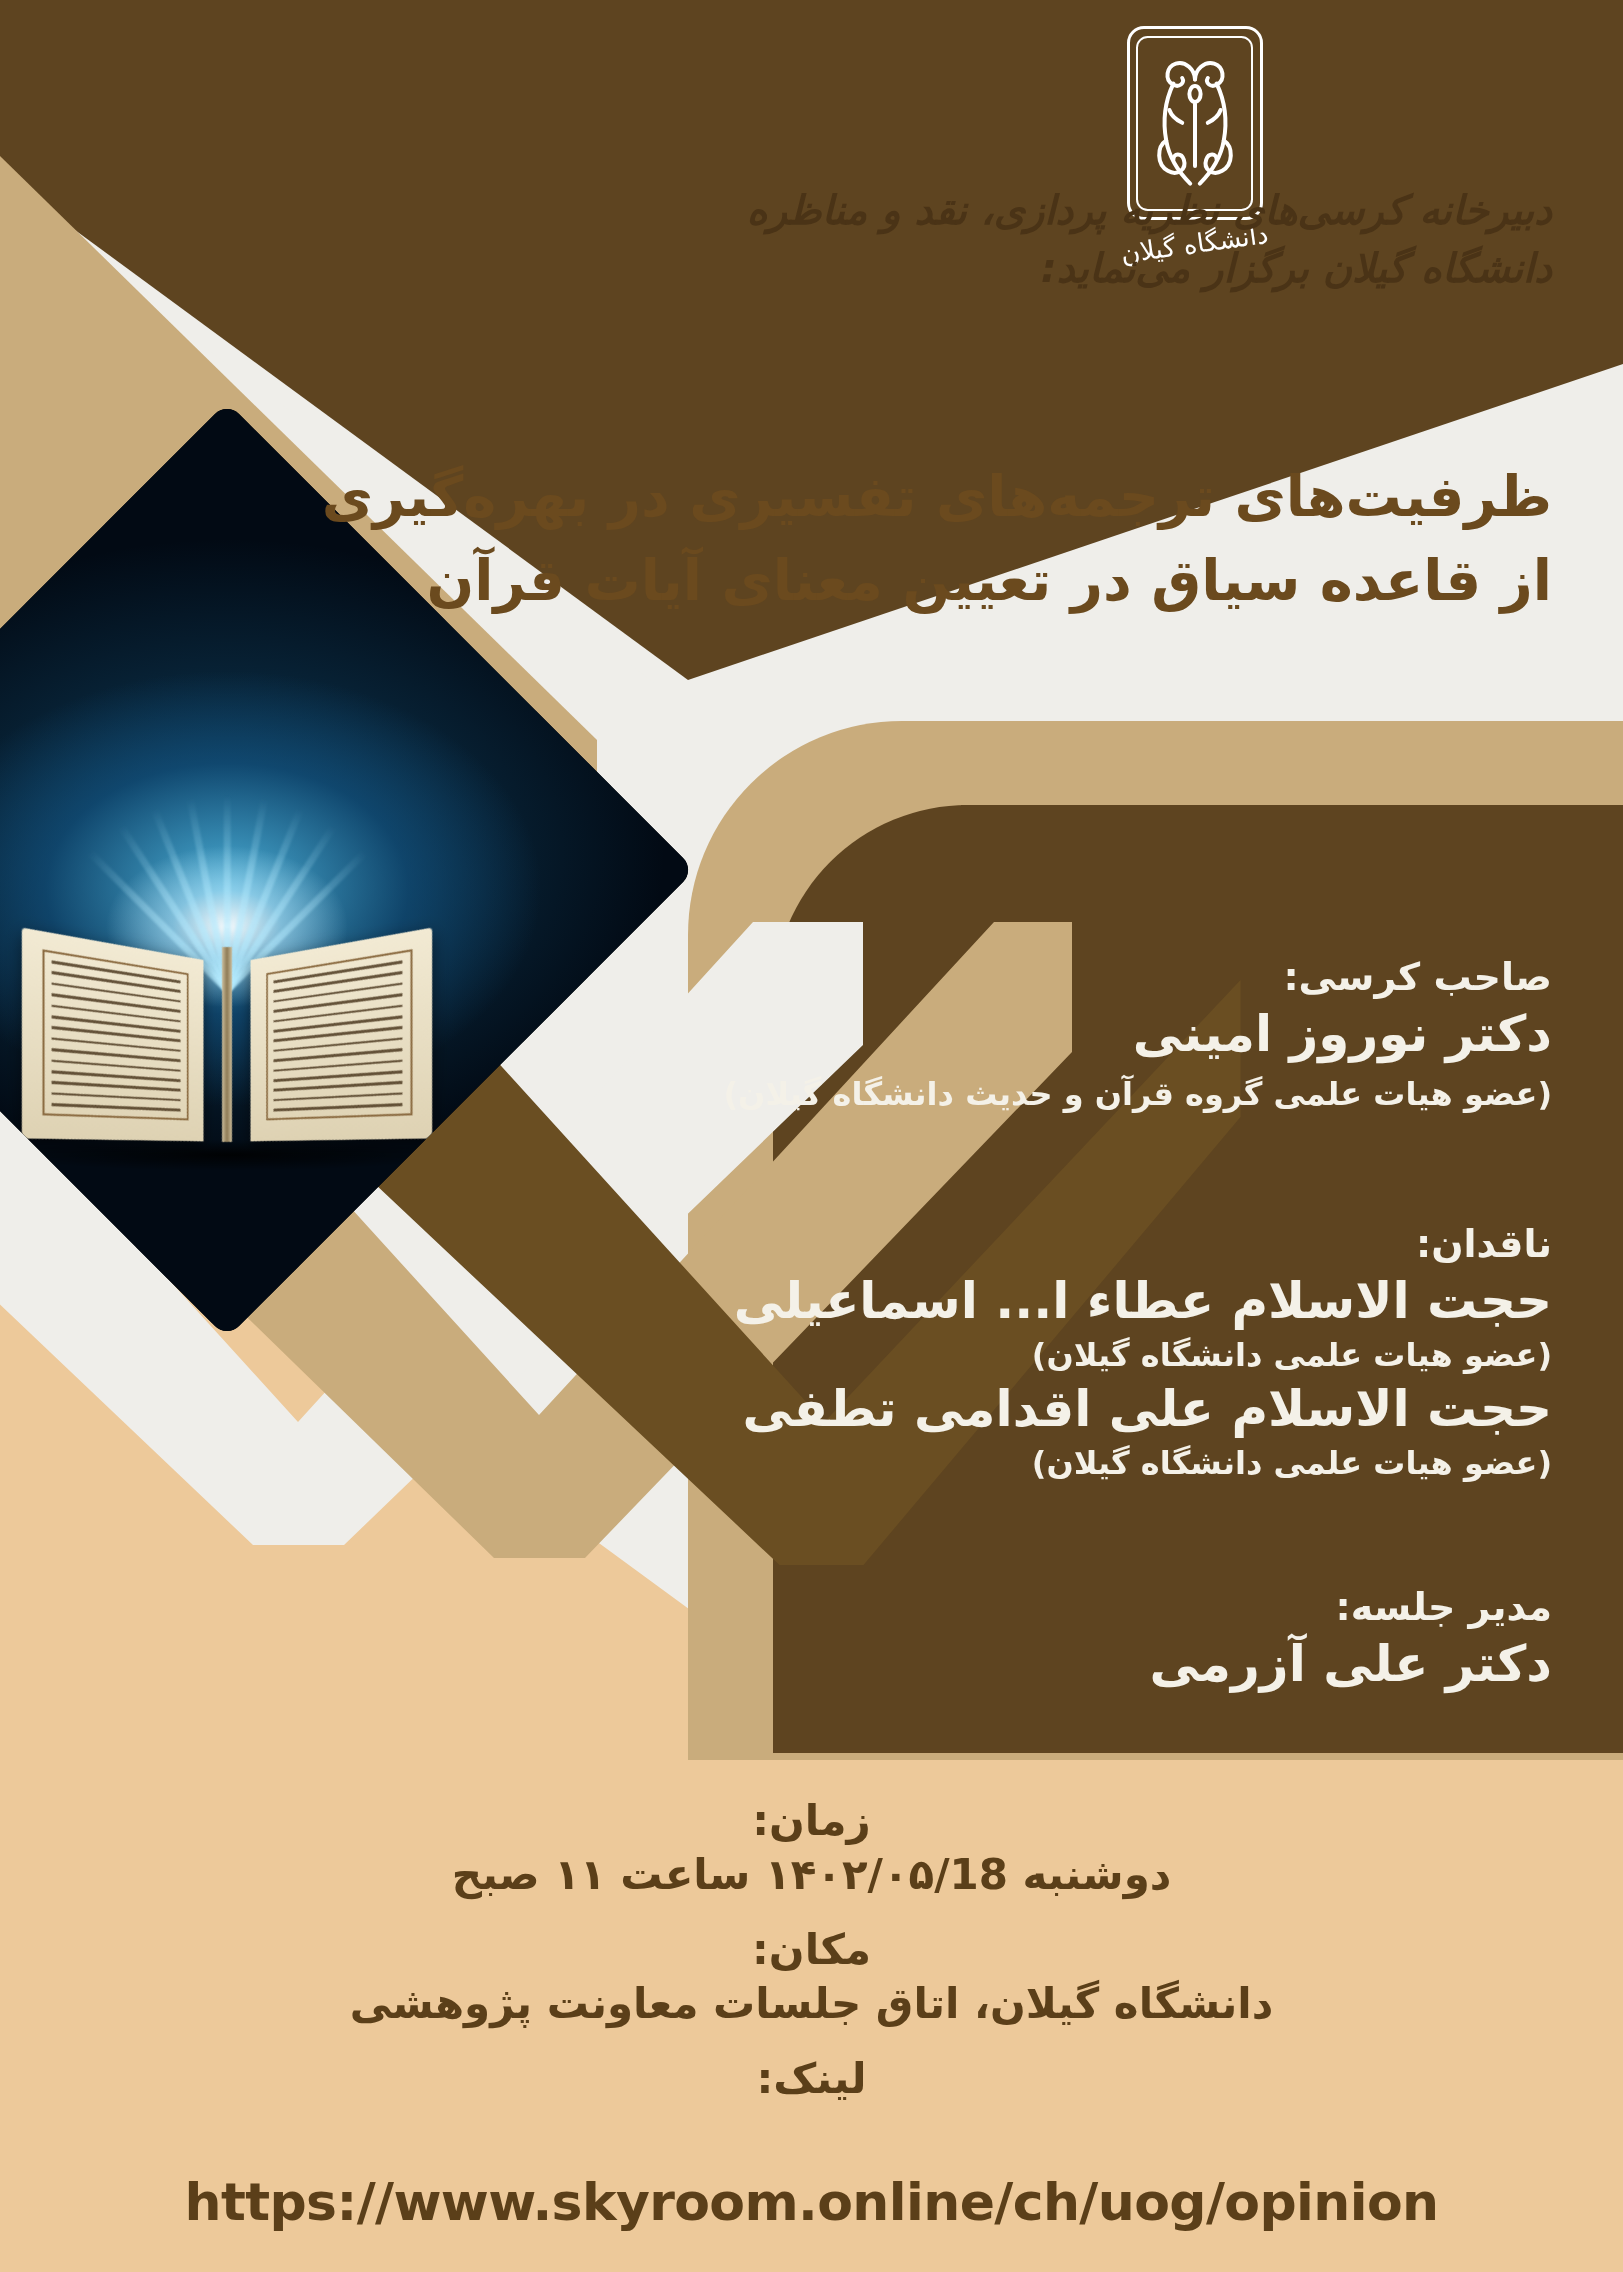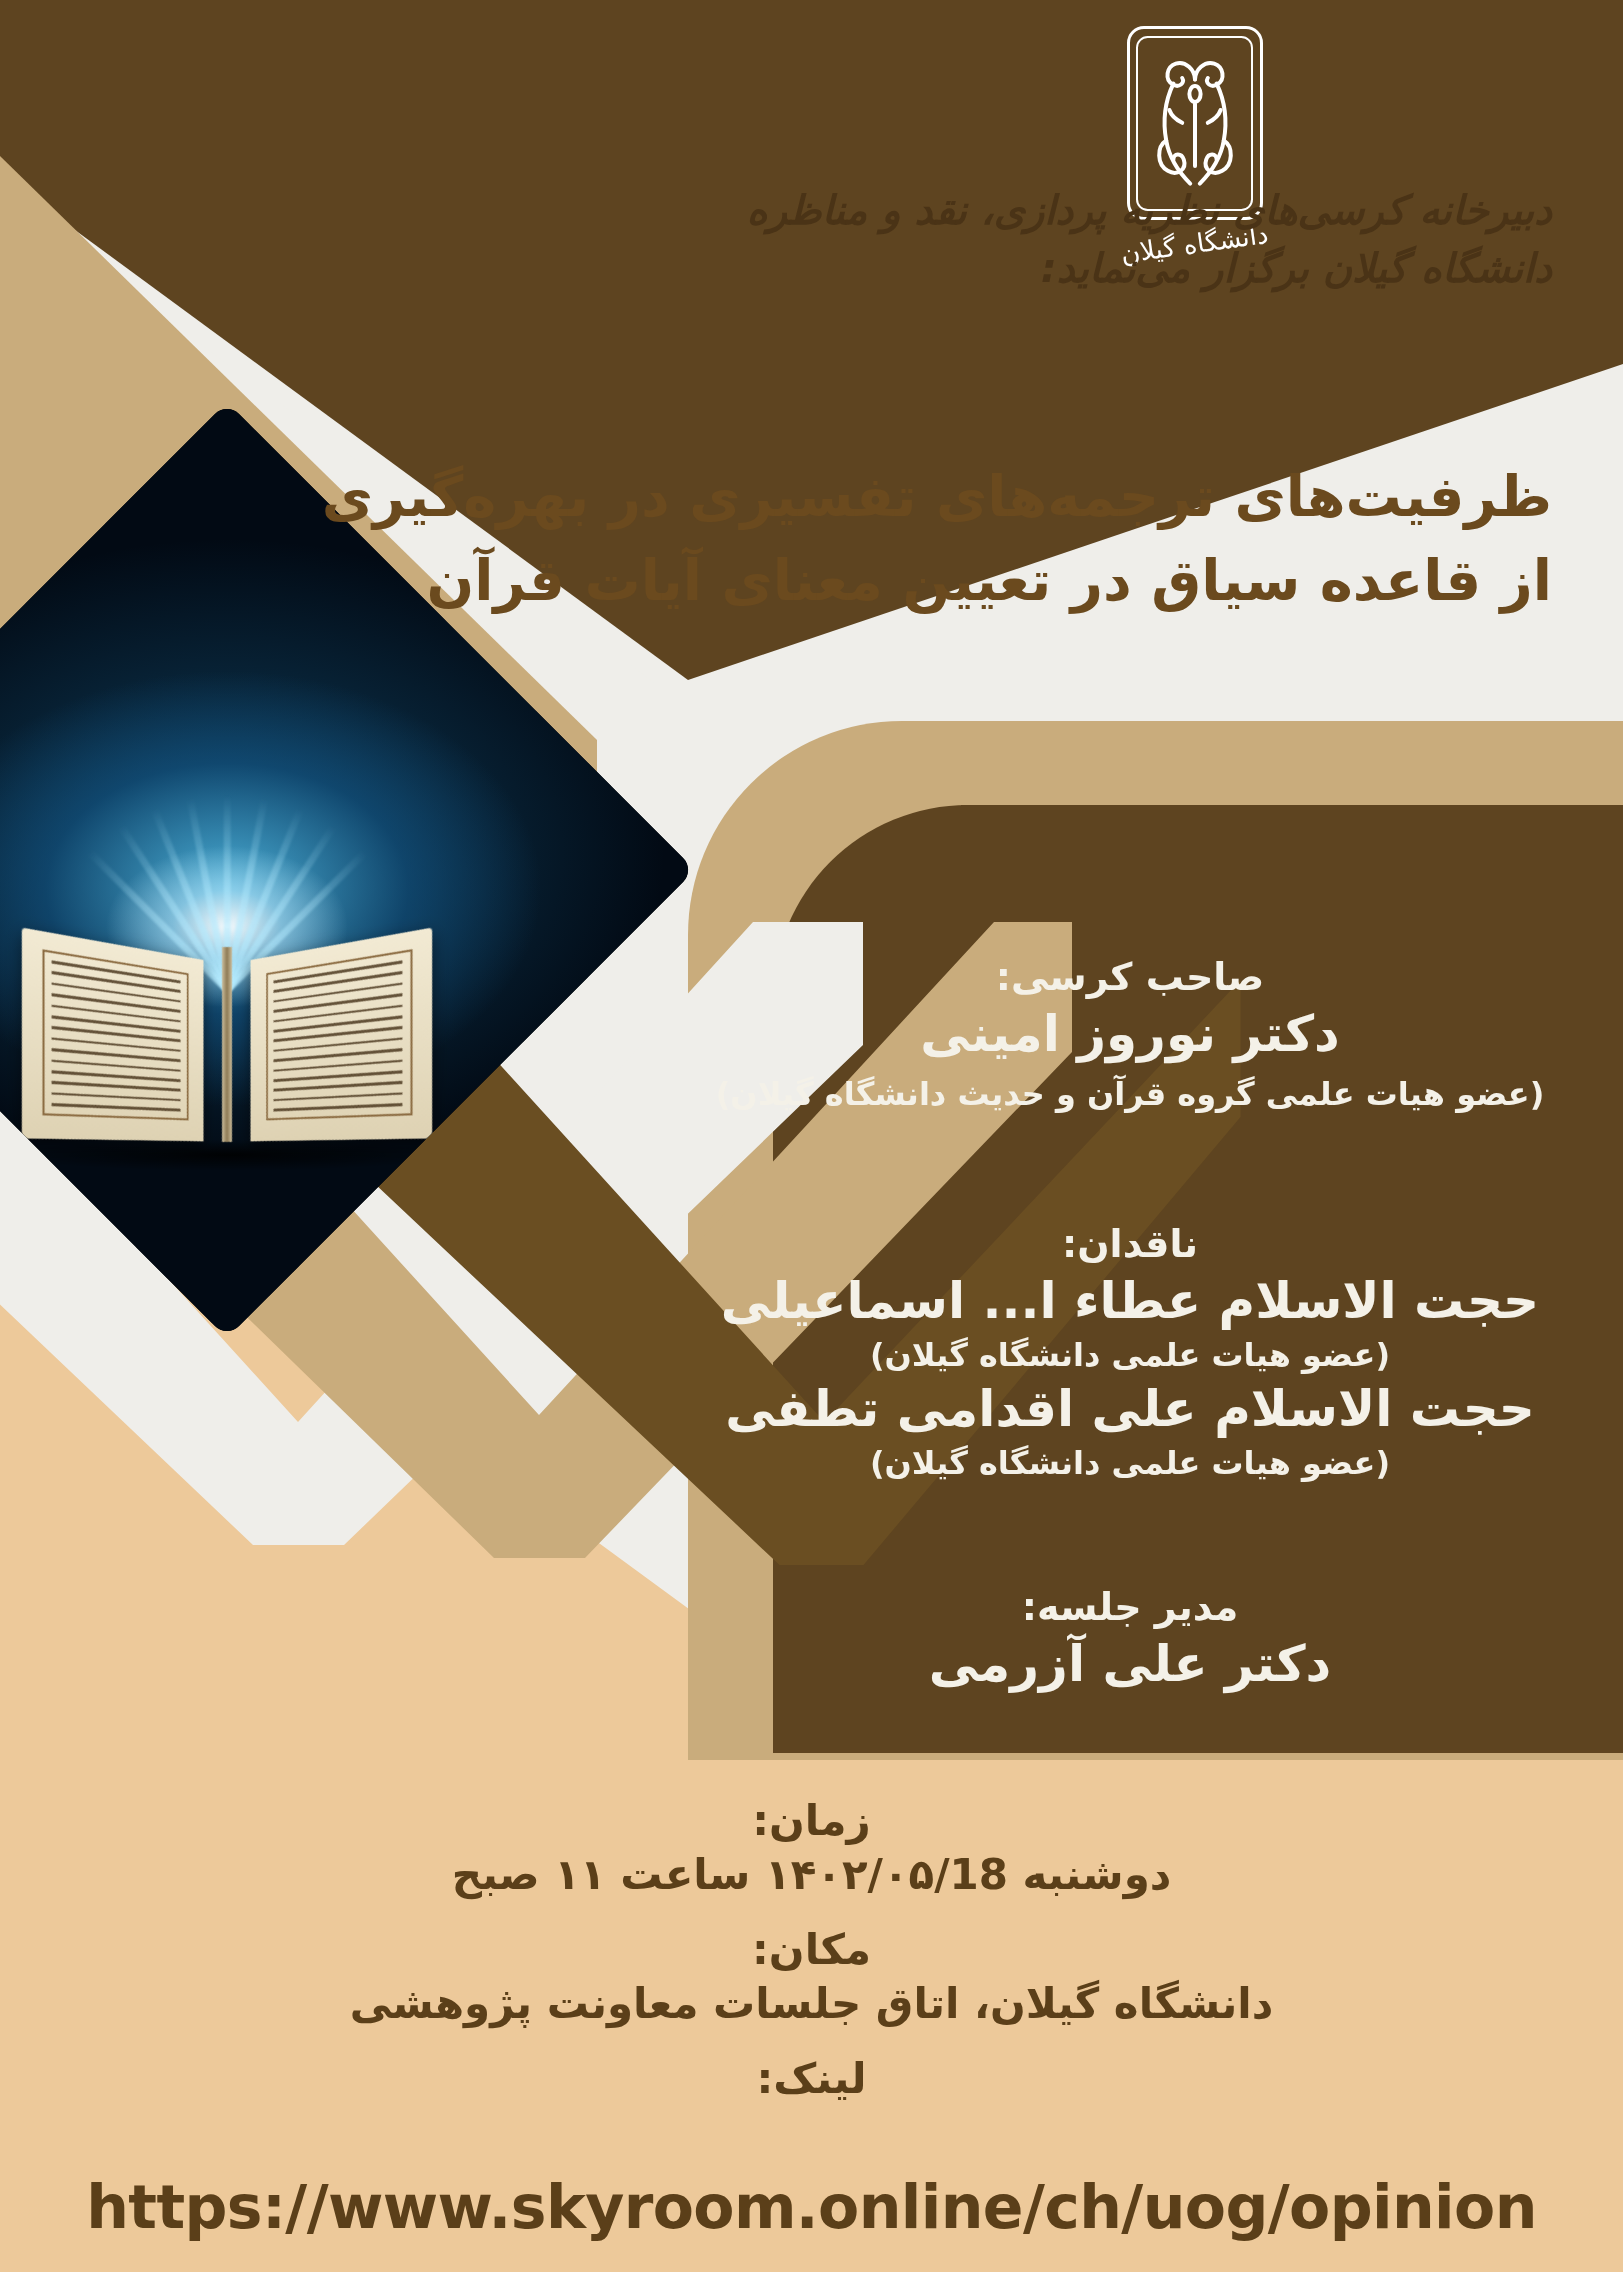--- a/index.html
+++ b/index.html
@@ -240,21 +240,21 @@
     font-weight: 700;
     line-height: 1.5;
     font-family: "DejaVu Sans", sans-serif;
   }
   .title div { white-space: nowrap; }
 
   .panel {
     position: absolute;
     right: 71px;
     width: 844px;
-    text-align: center;
+    text-align: right;
     color: #F4F1E8;
   }
   .role {
     font-size: 38px;
     font-weight: 700;
     line-height: 1.25;
   }
   .person {
     font-size: 50px;
     font-weight: 700;
@@ -284,21 +284,21 @@
     font-size: 42px;
     font-weight: 700;
     line-height: 1.3;
   }
   .link {
     position: absolute;
     left: 0; right: 0;
     top: 2172px;
     text-align: center;
     color: #5B3F19;
-    font-size: 60px;
+    font-size: 52px;
     font-weight: 700;
     letter-spacing: -0.6px;
     direction: ltr;
     font-family: "DejaVu Sans", sans-serif;
   }
 </style>
 </head>
 <body>
 
 <div id="poster">

